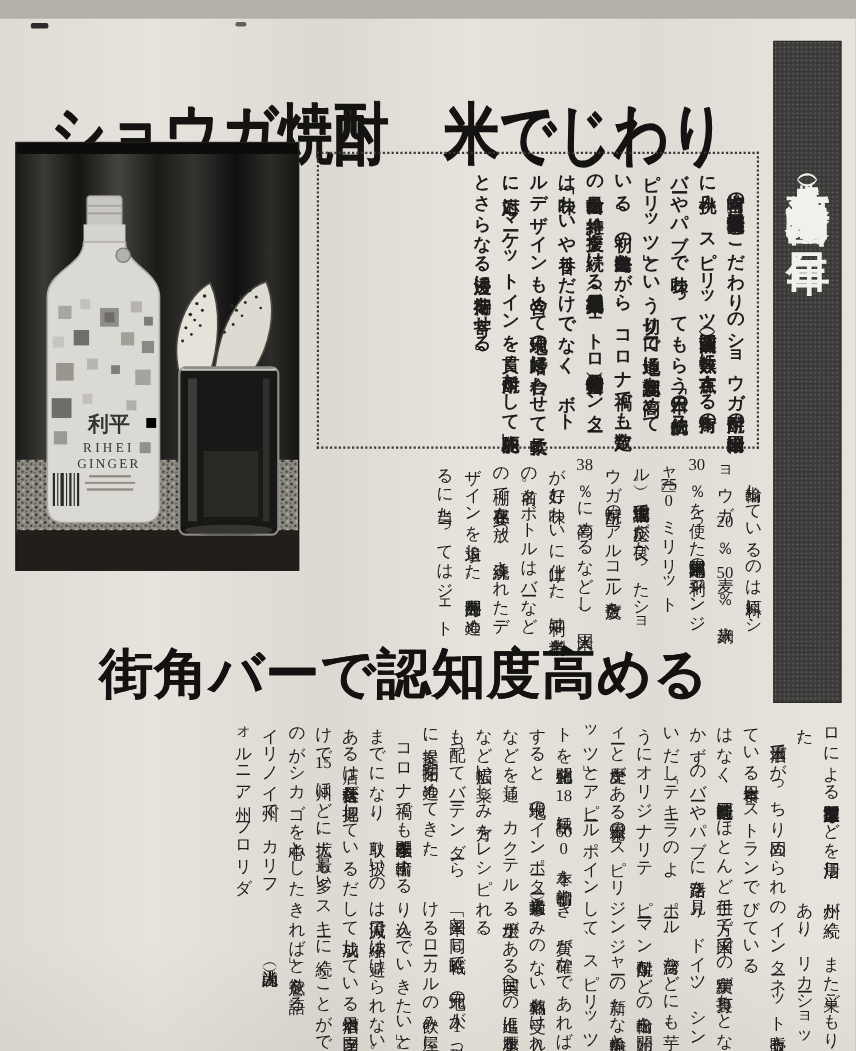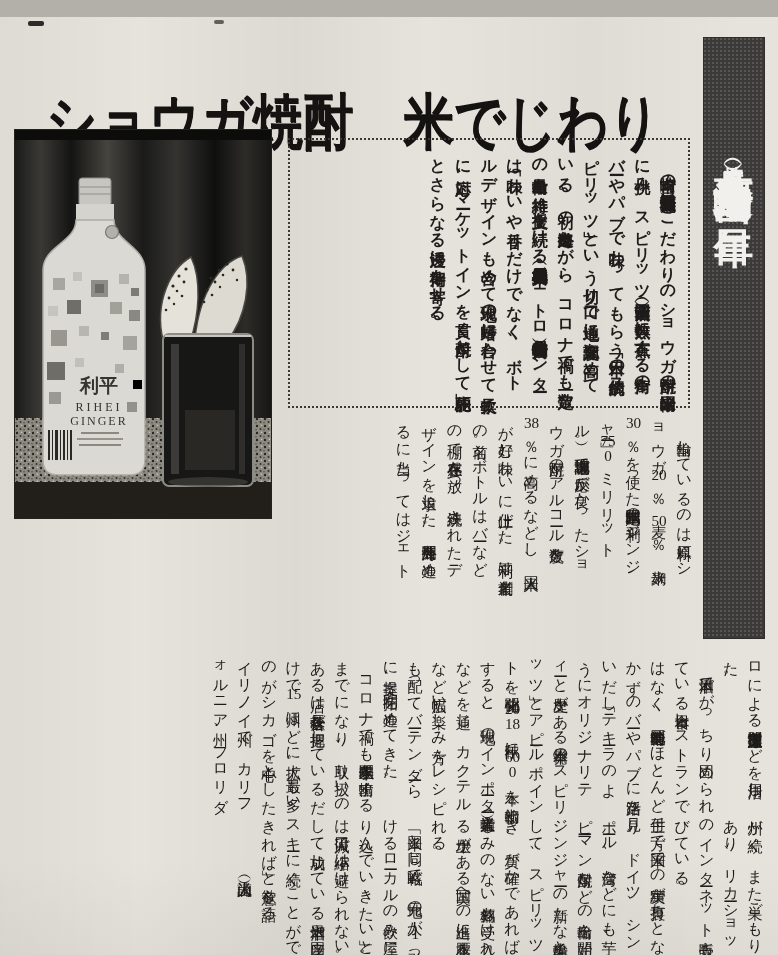--- a/index.html
+++ b/index.html
@@ -226,20 +226,21 @@
 
 
   <div class="lead-box">
     <div class="vflow">　宮崎市の落合酒造場（落合亮平社長）はこだわりのショウガ焼酎の米国輸出に挑み、スピリッツ（蒸留酒）大国に無数に点在する街角のバーやパブで味わってもらう「日本の伝統的スピリッツ」という切り口で地道に認知度を高めている。初の海外進出ながら、コロナ禍でも一定数の輸出量を維持。支援を続ける日本貿易振興機構（ジェトロ）宮崎貿易情報センターは「味わいや香りだけでなく、ボトルデザインも含めて現地の嗜好に合わせて柔軟に対応、マーケットインを貫く焼酎として先駆的」とさらなる浸透に期待を寄せる。</div>
   </div>
 
   <div class="body-upper">
     <div class="vflow">　輸出しているのは原料にショウガ<span class="tcy">20</span>％、麦<span class="tcy">50</span>％、米麹<span class="tcy">30</span>％を使った米国限定銘柄の「利平ジンジャー」（<span class="tcy">75</span><span class="tcy">0</span>ミリリットル）。現地市場調査で反応が良かったショウガ焼酎のアルコール度数を<span class="tcy">38</span>％に高めるなどし、米国人が好む味わいに仕上げた。利平は創業者の名前。ボトルはバーなどの棚で存在感を放つ、洗練されたデザインを追求した。海外展開を進めるに当たってはジェト</div>
   </div>
 
+  <h2 class="mid-headline" style="margin:0">街角バーで認知度高める</h2>
 
   <div class="body-band1">
     <div class="vflow">ロによる専門家派遣型支援などを活用した。
 　日本酒でがっちり固められている日本食レストランではなく、当時同業他社がほとんど手付かずのバーやパブに活路を見いだし「テキーラのようにオリジナリティーと歴史がある日本発のスピリッツ」とアピールポイントを明確化。<span class="tcy">20</span><span class="tcy">18</span>年秋に<span class="tcy">60</span><span class="tcy">0</span>本を初輸出すると、現地のインポーター（輸入業者）などを通じ、カクテルなど幅広い楽しみ方をレシピも配ってバーテンダーらに提案、開拓を進めてきた。
 　コロナ禍でも年間千本以上を輸出するまでになり、取り扱いのある店は落合社長が把握しているだけで<span class="tcy">15</span>州ほどに拡大。最も多いのがシカゴを中心としたイリノイ州で、カリフォルニア州、フロリダ</div>
   </div>
 
   <div class="body-band2">
     <div class="vflow">州が続く。また巣ごもり需要もあり、リカーショップのインターネット販売も伸びている。
 　一方で米国での実績が裏打ちとなり、ドイツ、シンガポール、台湾などにも芋、米、ピーマン焼酎などの輸出を開始。今後は利平ジンジャーの新たな輸出先として、スピリッツ文化が根付き、質が確かであればなじみのない銘柄も受け入れる土壌がある英国への進出に本腰を入れる。

